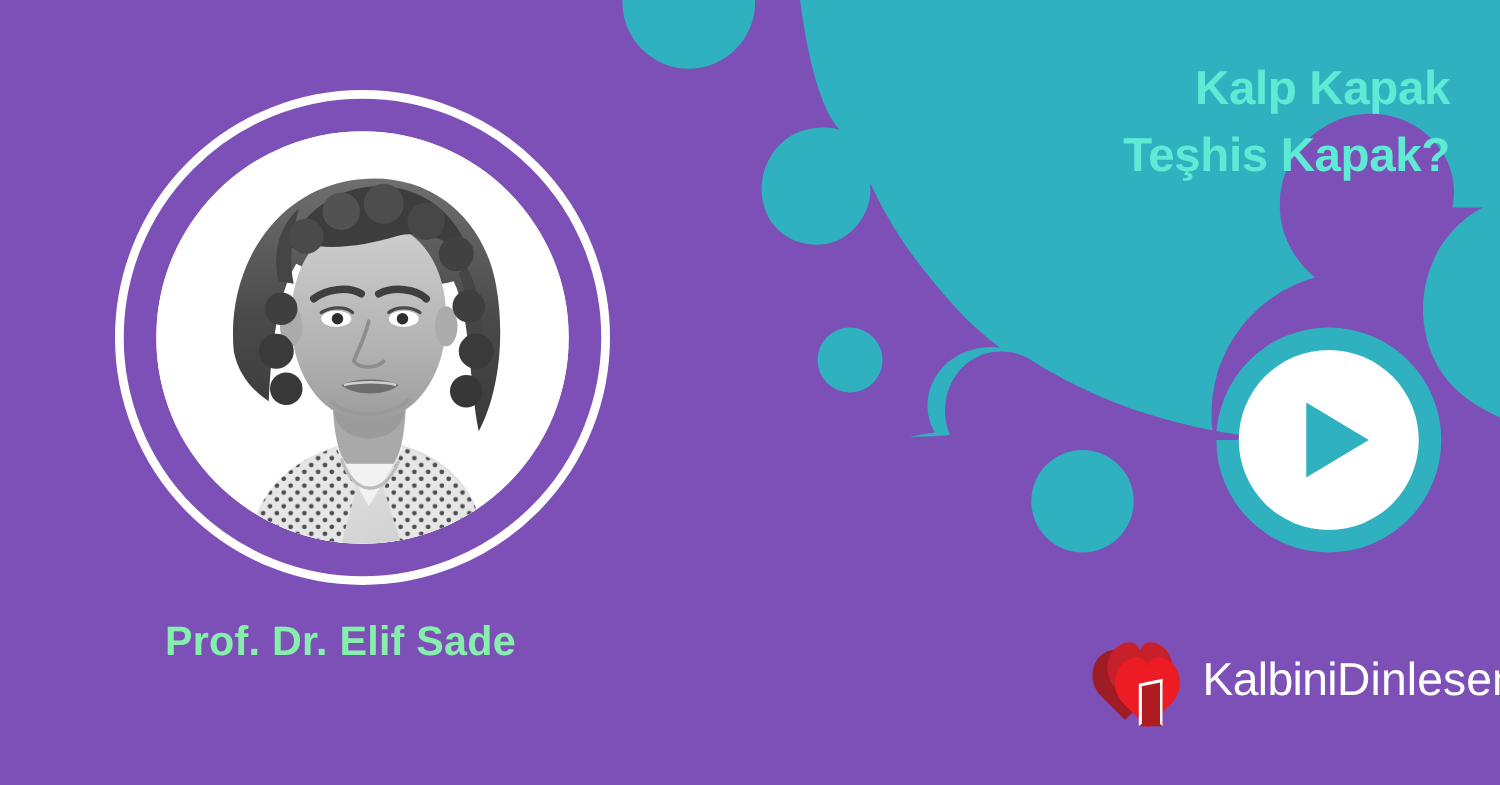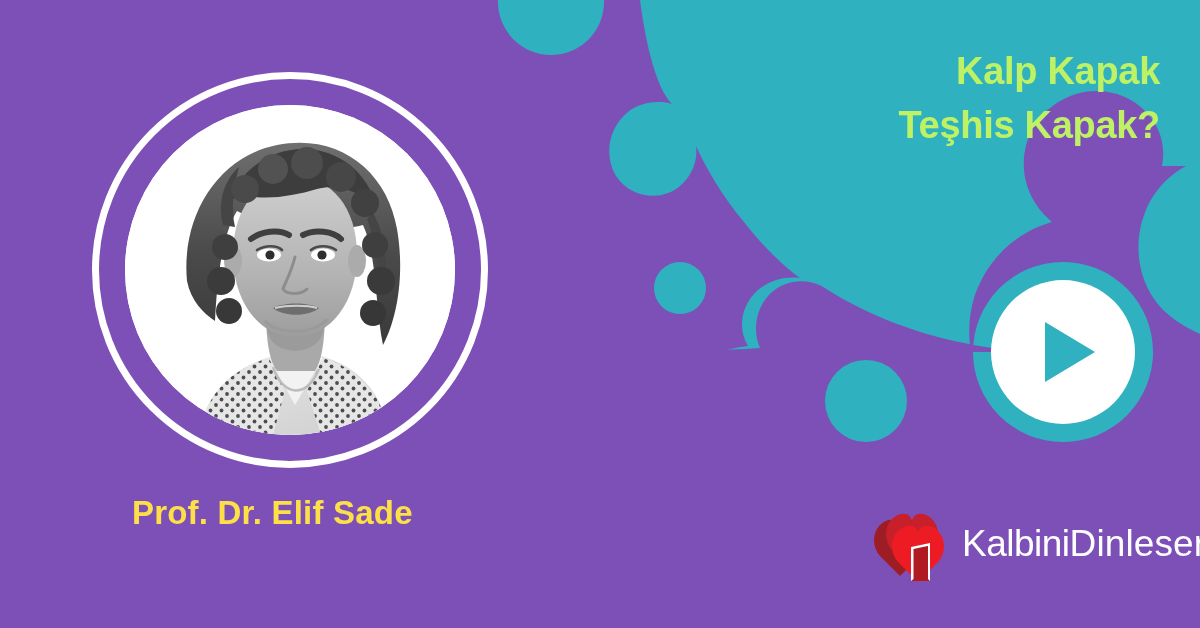--- a/index.html
+++ b/index.html
@@ -54,35 +54,35 @@
     top: 0;
     width: 330px;
     height: 330px;
   }
 
   
   .speaker-name {
     position: absolute;
     left: 132px;
     top: 494px;
-    color: #fde047;
+    color: #86efac;
     font-size: 33px;
     font-weight: bold;
     letter-spacing: 0.2px;
     white-space: nowrap;
   }
 
   
   .title-block {
     position: absolute;
     right: 40px;
     top: 44px;
     width: 430px;
     text-align: right;
-    color: #bef264;
+    color: #5eead4;
     font-size: 38px;
     font-weight: bold;
     line-height: 54px;
     letter-spacing: -0.3px;
   }
   .title-line { display: block; }
 
   
   .play-button {
     position: absolute;

